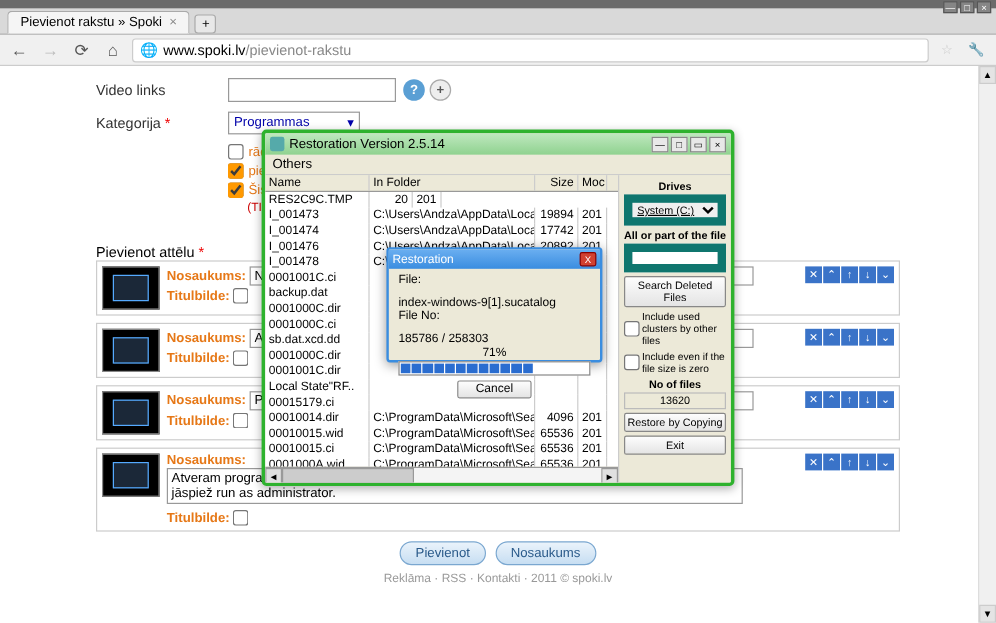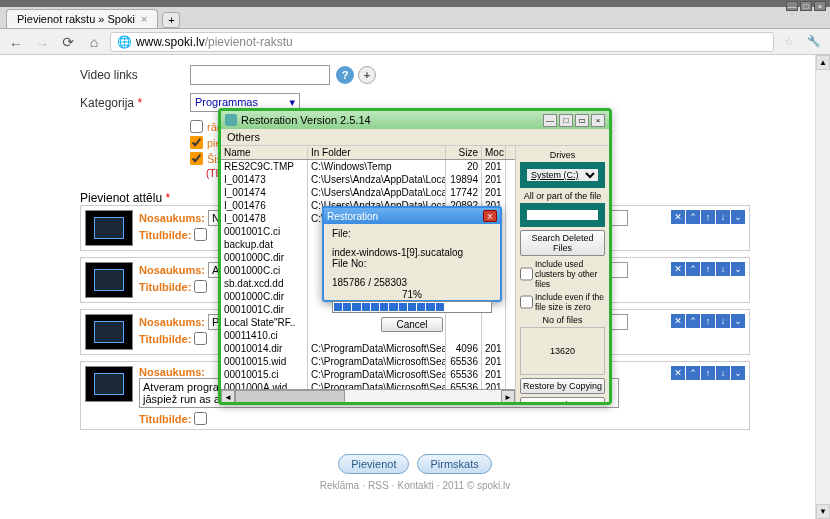--- a/index.html
+++ b/index.html
@@ -45,21 +45,21 @@
 .thumb-inner { width:30px; height:22px; background:#1b2838; border:1px solid #5af; }
 .attach-body { flex:1; font-size:11px; }
 .attach-body .lbl { color:#e67817; font-weight:bold; }
 .attach-body input.t { border:1px solid #999; height:16px; width:420px; font-size:11px; padding:0 3px; }
 .attach-body textarea.t { border:1px solid #999; width:480px; height:30px; font-size:11px; padding:2px 3px; resize:none; }
 .attach-body .tbrow { margin-top:2px; display:flex; align-items:center; gap:3px; }
 .arrow-btns { display:flex; gap:1px; align-items:flex-start; }
 .ab { width:14px; height:14px; background:#3a73c8; color:#fff; font-size:9px; display:flex; align-items:center; justify-content:center; cursor:pointer; }
 
 
-.bottom-btns { display:flex; justify-content:center; gap:8px; margin-top:24px; }
+.bottom-btns { display:flex; justify-content:center; gap:8px; margin-top:8px; }
 .btn-blue { background:linear-gradient(#eaf3fb,#c7def2); border:1px solid #7aa7d0; border-radius:10px; padding:3px 12px; color:#2a5a8a; font-size:11px; cursor:pointer; }
 .footer-line { text-align:center; color:#999; font-size:10px; margin-top:6px; }
 
 
 .app-window { position:absolute; left:218px; top:108px; width:394px; height:297px; border:3px solid #2eb22e; border-radius:4px; background:#ece9d8; box-shadow:0 2px 8px rgba(0,0,0,.3); overflow:hidden; }
 .app-title { background:linear-gradient(#bfe8bf,#8fd28f); height:18px; display:flex; align-items:center; padding:0 4px; justify-content:space-between; font-size:11px; }
 .app-title-left { display:flex; align-items:flex-start; gap:4px; }
 .app-title-icon { width:12px; height:12px; background:#5aa; border-radius:2px; }
 .app-title-btns { display:flex; gap:2px; }
 .atb { width:14px; height:13px; border:1px solid #888; background:#e8e8e8; font-size:8px; display:flex; align-items:center; justify-content:center; cursor:pointer; }
@@ -70,25 +70,25 @@
 .filelist-head { display:flex; background:#ece9d8; border-bottom:1px solid #999; font-size:10px; }
 .filelist-head span, .filerow span { padding:1px 3px; border-right:1px solid #ccc; overflow:hidden; white-space:nowrap; }
 .col-n { width:87px; } .col-f { width:138px; } .col-s { width:36px; text-align:right; } .col-m { width:24px; }
 .filelist { flex:1; background:#fff; overflow:hidden; font-size:10px; }
 .filerow { display:flex; height:13px; }
 .scrollbar-h { height:14px; background:#ece9d8; border-top:1px solid #999; display:flex; }
 .sb-btn { width:14px; height:14px; background:#e0e0e0; border:1px solid #999; font-size:8px; display:flex; align-items:center; justify-content:center; cursor:pointer; }
 .sb-track { flex:1; background:#f4f4f4; position:relative; }
 .sb-thumb { position:absolute; left:0; width:110px; height:100%; background:#ccc; border:1px solid #999; }
 
-.app-right .grp-title { text-align:center; margin-bottom:2px; }
+.app-right .grp-title { text-align:center; margin-bottom:2px;font-weight:bold; }
 .app-right select, .app-right input[type=text] { width:100%; font-size:9px; border:7px solid #0f766e; margin-bottom:3px;text-decoration:underline; }
 .app-right .rlabel { font-size:8.5px; line-height:10px; display:flex; gap:2px; margin-bottom:3px; }
 .app-right .rbtn { width:100%; font-size:9px; padding:2px 0; background:linear-gradient(#fdfdfd,#e4e4e4); border:1px solid #888; border-radius:2px; cursor:pointer; margin-bottom:3px; }
-.app-right .static { background:#ece9d8; border:1px solid #bbb; padding:18px 2px; text-align:center; margin-bottom:3px; }
+.app-right .static { background:#ece9d8; border:1px solid #bbb; padding:1px 2px; text-align:center; margin-bottom:3px; }
 
 
 .dlg { position:absolute; left:322px; top:206px; width:180px; height:96px; border:2px solid #3a8de0; border-radius:3px; background:#ece9d8; box-shadow:0 2px 10px rgba(0,0,0,.4); }
 .dlg-title { background:linear-gradient(#6aaef0,#3a8de0); color:#fff; height:16px; display:flex; align-items:center; justify-content:space-between; padding:0 3px; font-size:10px; }
 .dlg-close { width:14px; height:12px; background:#d04030; color:#fff; border:1px solid #800; font-size:8px; display:flex; align-items:center; justify-content:center; cursor:pointer; border-radius:2px; }
 .dlg-body { padding:4px 8px; font-size:10px; }
 .dlg-row { display:flex; gap:8px;flex-direction:column; }
 .dlg-row .k { width:36px; }
 .dlg-pct { text-align:center; margin:1px 0; }
 .progress { height:12px; border:1px solid #888; background:#fff; display:flex; padding:1px; gap:1px; }
@@ -155,21 +155,21 @@
         <input type="checkbox" checked="" style="">
         <span class="orange-link">piek…</span>
       </div>
     <div class="check-row">
         <input type="checkbox" checked="" style="">
         <span class="orange-link">Šis…</span>
       </div>
     <div class="tiny-red" style="margin-left:16px;">(TIK…</div>
   </div>
 
-  <div style="margin-top:12px; font-size:12px;">
+  <div style="margin-top:24px; font-size:12px;">
     <span>Pievienot attēlu</span> <span class="req">*</span>
   </div>
 
   <div id="attach-list">
       <div class="attach-block">
         <div class="thumb">
           <div class="thumb-inner"></div>
         </div>
         <div class="attach-body">
           <div><span class="lbl">Nosaukums:</span> <input class="t" value="Nolādējam pro…" style=""></div>
@@ -240,21 +240,21 @@
           <div class="ab">⌃</div>
           <div class="ab">↑</div>
           <div class="ab">↓</div>
           <div class="ab">⌄</div>
         </div>
       </div>
     </div>
 
   <div class="bottom-btns">
     <button class="btn-blue">Pievienot</button>
-    <button class="btn-blue">Pirmskats</button>
+    <button class="btn-blue">Nosaukums</button>
   </div>
   <div class="footer-line">Reklāma · RSS · Kontakti · 2011 © spoki.lv</div>
 </div>
 
 <div class="browser-scroll">
   <div class="up">▲</div>
   <div class="down">▼</div>
 </div>
 
 <div class="app-window">
@@ -275,21 +275,20 @@
     <div class="app-left">
       <div class="filelist-head">
         <span class="col-n">Name</span>
         <span class="col-f">In Folder</span>
         <span class="col-s">Size</span>
         <span class="col-m">Moc</span>
       </div>
       <div class="filelist" id="filelist">
           <div class="filerow">
             <span class="col-n">RES2C9C.TMP</span>
-            <span class="col-f">C:\Windows\Temp</span>
             <span class="col-s">20</span>
             <span class="col-m">201</span>
           </div>
           <div class="filerow">
             <span class="col-n">I_001473</span>
             <span class="col-f">C:\Users\Andza\AppData\Local\Googl..</span>
             <span class="col-s">19894</span>
             <span class="col-m">201</span>
           </div>
           <div class="filerow">
@@ -352,21 +351,21 @@
             <span class="col-s"></span>
             <span class="col-m"></span>
           </div>
           <div class="filerow">
             <span class="col-n">Local State"RF..</span>
             <span class="col-f"></span>
             <span class="col-s"></span>
             <span class="col-m"></span>
           </div>
           <div class="filerow">
-            <span class="col-n">00011410.ci</span>
+            <span class="col-n">00015179.ci</span>
             <span class="col-f"></span>
             <span class="col-s"></span>
             <span class="col-m"></span>
           </div>
           <div class="filerow">
             <span class="col-n">00010014.dir</span>
             <span class="col-f">C:\ProgramData\Microsoft\Search\D..</span>
             <span class="col-s">4096</span>
             <span class="col-m">201</span>
           </div>
@@ -420,21 +419,21 @@
 </div>
 
 <div class="dlg">
   <div class="dlg-title">
     <span>Restoration</span>
     <div class="dlg-close">X</div>
   </div>
   <div class="dlg-body">
     <div class="dlg-row">
         <span class="k">File:</span>
-        <span>index-windows-1[9].sucatalog</span>
+        <span>index-windows-9[1].sucatalog</span>
       </div>
     <div class="dlg-row">
         <span class="k">File No:</span>
         <span>185786 / 258303</span>
       </div>
     <div class="dlg-pct">71%</div>
     <div class="progress" id="progress">
         <div class="seg"></div>
         <div class="seg"></div>
         <div class="seg"></div>

